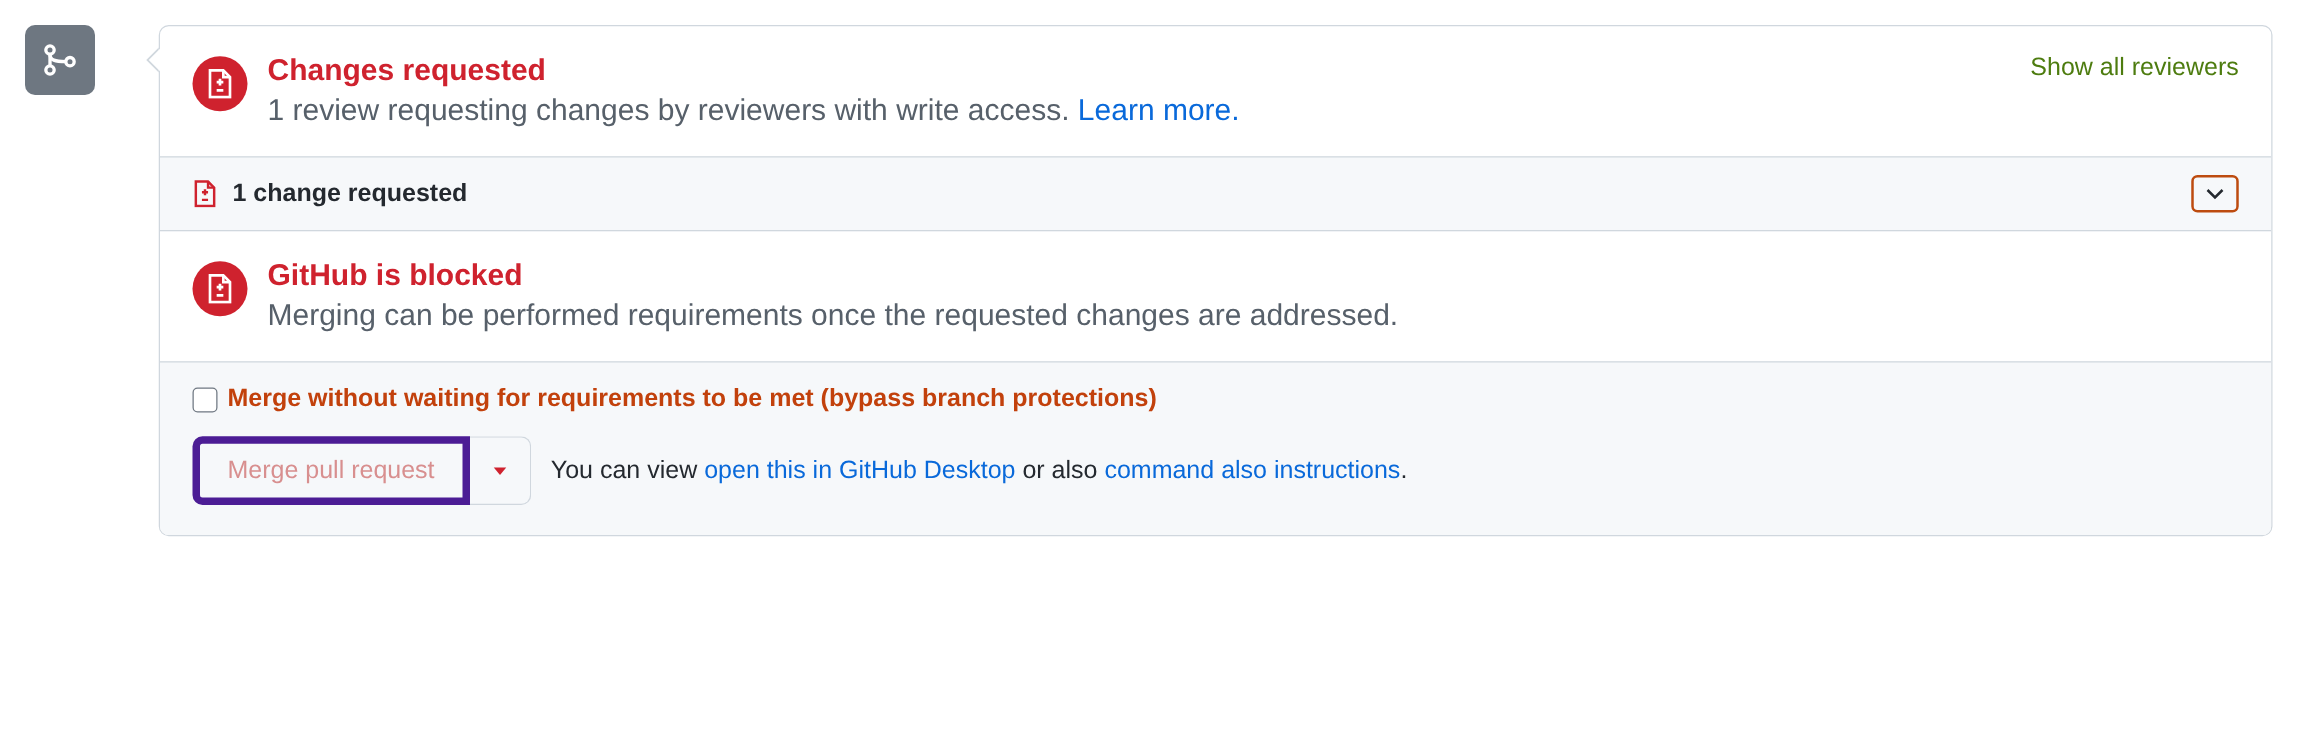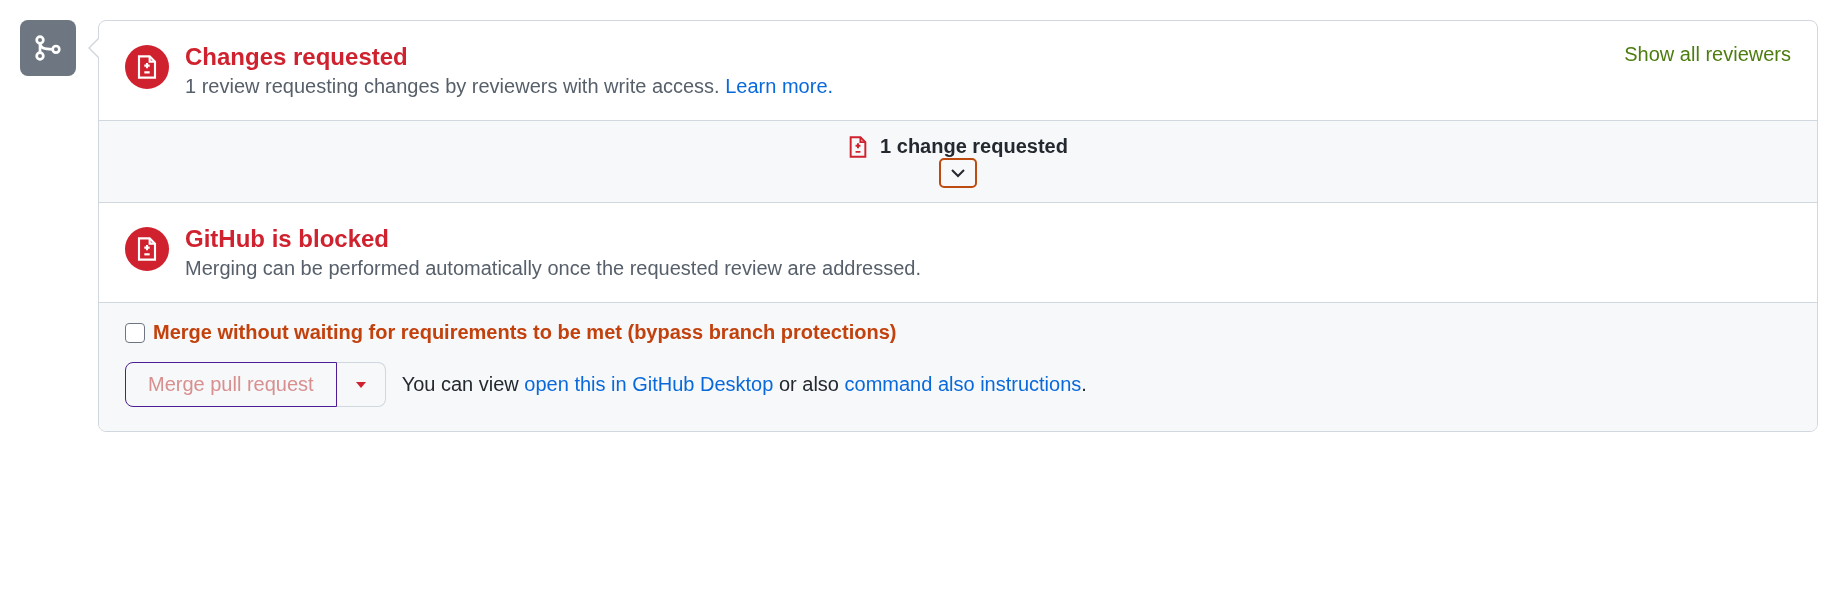--- a/index.html
+++ b/index.html
@@ -21,20 +21,21 @@
     background: #6e7781;
     border-radius: 8px;
     display: flex;
     align-items: center;
     justify-content: center;
     flex-shrink: 0;
   }
   .panel-container {
     position: relative;
     flex: 1;
+    margin-left: 29px;
   }
   .panel {
     border: 1.5px solid #d0d7de;
     border-radius: 8px;
     background: #ffffff;
     overflow: hidden;
   }
   .panel-container::before {
     content: "";
     position: absolute;
@@ -80,21 +81,21 @@
     justify-content: space-between;
     align-items: flex-start;
   }
   .title {
     font-size: 24px;
     font-weight: 600;
     color: #cf222e;
     margin: 0 0 4px 0;
   }
   .subtitle {
-    font-size: 20px;
+    font-size: 24px;
     color: #57606a;
     margin: 0;
   }
   .link {
     color: #0969da;
     text-decoration: none;
     cursor: pointer;
   }
   .show-all {
     font-size: 20px;
@@ -103,21 +104,20 @@
     white-space: nowrap;
   }
   .row-bar {
     border-top: 1px solid #d0d7de;
     border-bottom: 1px solid #d0d7de;
     background: #f6f8fa;
     padding: 14px 26px;
     display: flex;
     align-items: center;
     justify-content: space-between;
-    flex-direction: column;
   }
   .row-bar-left {
     display: flex;
     align-items: center;
     gap: 12px;
   }
   .row-bar-text {
     font-size: 20px;
     font-weight: 600;
     color: #24292f;
@@ -165,21 +165,21 @@
   }
   .merge-row {
     display: flex;
     align-items: center;
     gap: 16px;
   }
   .btn-group {
     display: flex;
   }
   .merge-btn {
-    border: 1px solid #4c1d95;
+    border: 6px solid #4c1d95;
     background: #f6f8fa;
     color: #d88f8f;
     font-size: 20px;
     font-weight: 500;
     padding: 10px 22px;
     border-radius: 8px 0 0 8px;
     cursor: pointer;
   }
   .merge-btn-caret {
     border: 1px solid #d0d7de;
@@ -258,21 +258,21 @@
           <svg width="22" height="24" viewBox="0 0 16 18" fill="none" stroke="#ffffff" stroke-width="1.6">
             <path d="M2 1 H10 L14 5 V17 H2 Z"></path>
             <path d="M10 1 V5 H14"></path>
             <line x1="6" y1="8" x2="10" y2="8"></line>
             <line x1="8" y1="6" x2="8" y2="10"></line>
             <line x1="6" y1="13" x2="10" y2="13"></line>
           </svg>
         </div>
         <div class="section-body">
           <h3 class="title">GitHub is blocked</h3>
-          <p class="subtitle">Merging can be performed automatically once the requested review are addressed.</p>
+          <p class="subtitle">Merging can be performed requirements once the requested changes are addressed.</p>
         </div>
       </div>
 
       <div class="footer-section">
         <div class="bypass-row">
           <div class="bypass-checkbox"></div>
           <span class="bypass-text">Merge without waiting for requirements to be met (bypass branch protections)</span>
         </div>
         <div class="merge-row">
           <div class="btn-group">

